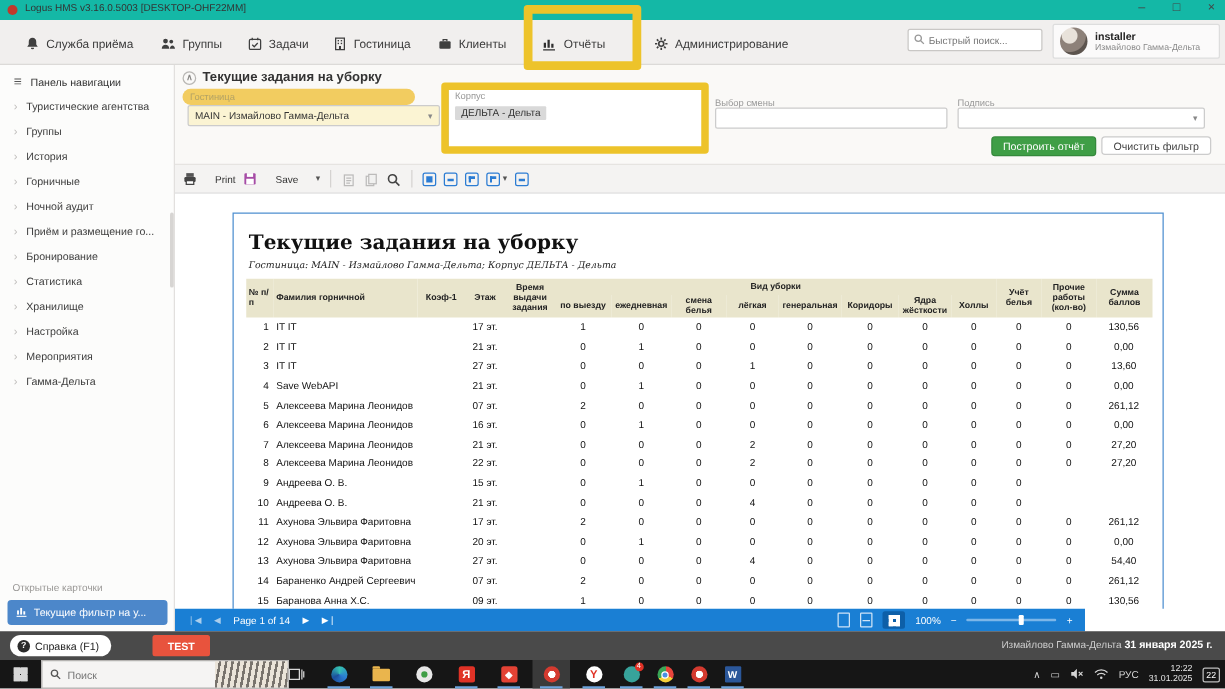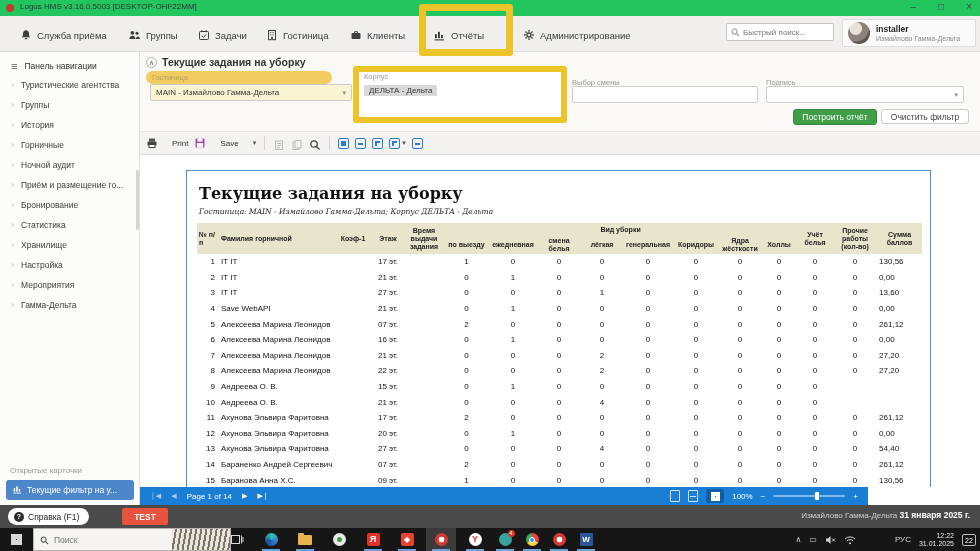--- a/index.html
+++ b/index.html
@@ -2,21 +2,21 @@
 <html><head>
 <meta charset="utf-8">
 <style>
   * { margin:0; padding:0; box-sizing:border-box; }
   html,body { background:#fff; }
   #app { position:relative; width:980px; height:551px; overflow:hidden;
          font-family:"Liberation Sans", sans-serif; background:#fff; }
 
   
   .titlebar { position:absolute; left:0; top:0; width:980px; height:16px;
-              background:#22c55e; }
+              background:#14b8a6; }
   .titlebar .appdot { position:absolute; left:6px; top:4px; width:8px; height:8px;
               border-radius:50%; background:#c0392b; }
   .titlebar .apptitle { position:absolute; left:20px; top:2px; font-size:8px; color:#333; }
   .winctl { position:absolute; top:0; right:8px; display:flex; gap:22px;
             font-size:10px; color:#444; }
   .winctl span { cursor:default; line-height:14px; }
 
   
   .ribbon { position:absolute; left:0; top:16px; width:980px; height:36px;
             background:#f1efee; border-bottom:1px solid #dcdad8; }
@@ -125,21 +125,21 @@
   table.rep { border-collapse:collapse; margin:7px 0 0 10px; table-layout:fixed;
               width:725px; }
   table.rep th { background:#e9e5cc; font-size:7px; font-weight:bold; color:#222;
                  line-height:8px; padding:1px 2px; vertical-align:middle; text-align:center; }
   table.rep th.gh { height:13px; }
   table.rep th.left { text-align:left; }
   table.rep td { font-size:8px; color:#111; height:15.6px; padding:0 2px;
                  text-align:center; white-space:nowrap; overflow:hidden; }
   table.rep td:nth-child(1) { text-align:right; padding-right:4px; }
   table.rep td:nth-child(2) { text-align:left; }
-  table.rep td:nth-child(16){ text-align:left; padding-right:3px; }
+  table.rep td:nth-child(16){ text-align:center; padding-right:3px; }
 
   
   .pagebar { position:absolute; left:0; top:435px; width:728px; height:18px;
              background:#1a7fd4; color:#fff; display:flex; align-items:center;
              font-size:8px; }
   .pagebar .nav { display:flex; align-items:center; gap:10px; margin-left:10px; }
   .pagebar .nav .dim { color:#a9cdEC; color:#a9cdec; font-size:7px; }
   .pagebar .nav .on { color:#fff; font-size:7px; }
   .pb-right { margin-left:auto; display:flex; align-items:center; gap:8px;
               margin-right:10px; }
@@ -213,21 +213,21 @@
            border-radius:50%; text-align:center; }
   .ic-chrome { background:conic-gradient(#e8453c 0 33%, #f7d038 33% 66%, #3aa757 66% 100%);
            position:relative; }
   .ic-chrome:after { content:""; position:absolute; inset:3.5px; border-radius:50%;
            background:#4a90e2; border:1px solid #fff; }
   .ic-word { width:13px; height:13px; background:#2b579a; color:#fff; font-size:8px;
            font-weight:bold; text-align:center; line-height:13px; border-radius:1px; }
   .tray { position:absolute; right:4px; top:0; height:23px; display:flex;
           align-items:center; gap:8px; color:#d5d5d5; }
   .tray .g { font-size:8px; }
-  .tray .lang { font-size:8px;margin-left:31px; }
+  .tray .lang { font-size:8px; }
   .clock { font-size:7px; line-height:8px; text-align:right; color:#e8e8e8; }
   .badge22 { min-width:14px; height:12px; border:1px solid #bdbdbd; border-radius:2px;
              font-size:7px; color:#fff; text-align:center; line-height:11px; padding:0 1px; }
 </style>
 </head>
 <body>
 
 <div id="app">
 
   <div class="titlebar">

